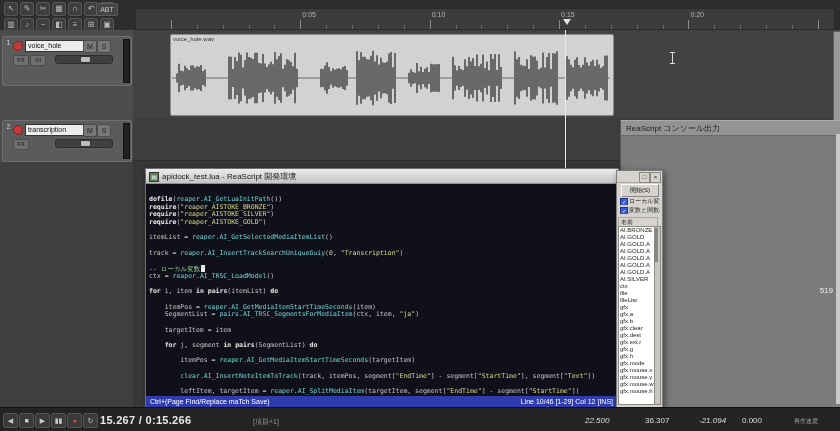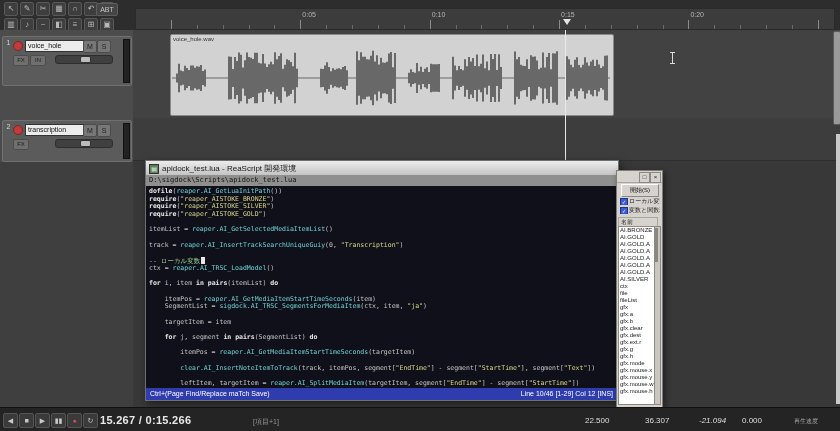--- a/index.html
+++ b/index.html
@@ -49,21 +49,21 @@
   #text-cursor:before,#text-cursor:after{content:"";position:absolute;left:-2px;width:5px;height:1px;background:#dcdcdc;}
   #text-cursor:after{bottom:0;}
   #vscroll{position:absolute;left:833px;top:31px;width:6px;height:92px;background:#9a9a9a;border:1px solid #5c5c5c;border-radius:2px;}
   
   #console{position:absolute;left:620px;top:120px;width:220px;height:287px;background:#7b7b7b;border-left:1px solid #555;border-top:1px solid #aaa;}
   #console-titlebar{position:absolute;left:0;top:0;width:220px;height:14px;background:#949494;border-bottom:1px solid #6a6a6a;}
   #console-title{position:absolute;left:5px;top:2px;font-size:8px;color:#1c1c1c;}
   #console-badge{position:absolute;right:8px;top:165px;font-size:8px;color:#efefef;}
   #right-edge{position:absolute;left:836px;top:134px;width:4px;height:270px;background:#c9c9c9;}
   
-  #ide{position:absolute;left:145px;top:160px;width:472px;height:239px;background:#10101a;
+  #ide{position:absolute;left:145px;top:168px;width:472px;height:239px;background:#10101a;
        border:1px solid #6f6f6f;box-shadow:2px 3px 8px rgba(0,0,0,.5);}
   #ide-titlebar{position:absolute;left:0;top:0;width:472px;height:14px;
        background:linear-gradient(#ececec,#c4c4c4);border-bottom:1px solid #8f8f8f;}
   #ide-icon{position:absolute;left:3px;top:3px;width:8px;height:8px;background:#5a7f5a;border:1px solid #333;
        color:#fff;font-size:6px;line-height:8px;text-align:center;}
   #ide-title{position:absolute;left:16px;top:2px;font-size:8px;color:#1a1a1a;}
   #ide-path{position:absolute;left:0;top:14px;width:472px;height:11px;background:#8f8f8f;color:#101010;
        font-family:"DejaVu Sans Mono",monospace;font-size:7px;line-height:11px;padding-left:3px;box-sizing:border-box;}
   #code{position:absolute;left:0;top:25px;width:472px;height:202px;background:#10101a;
         font-family:"DejaVu Sans Mono",monospace;font-size:6.5px;color:#c4c4c4;padding:2px 0 15px 3px;
@@ -420,45 +420,50 @@
           <line x1="434" x2="434" y1="10.728660211888446" y2="55.271339788111554" stroke="#3c3c3c" stroke-width="1.4"></line>
           <line x1="436" x2="436" y1="10.592181209168483" y2="55.40781879083151" stroke="#3c3c3c" stroke-width="1.4"></line>
           <line x1="438" x2="438" y1="32.4" y2="33.6" stroke="#3c3c3c" stroke-width="1.4"></line>
         </svg>
     </div>
     <div id="edit-cursor"></div>
     <div id="text-cursor"></div>
   </div>
   <div id="vscroll"></div>
 
+  <div id="console">
+    <div id="console-titlebar">
+      <div id="console-title">ReaScript コンソール出力</div>
+    </div>
+    <div id="console-badge">519</div>
+  </div>
   <div id="right-edge"></div>
 
   <div id="ide">
     <div id="ide-titlebar">
       <div id="ide-icon">▤</div>
       <div id="ide-title">apidock_test.lua - ReaScript 開発環境</div>
     </div>
-    <div id="ide-path">D:\sigdock\Scripts\apidock_test.lua</div>
     <div id="code">
         <div class="code-line"><span class="tok-k">dofile</span>(<span class="tok-a">reaper.AI_GetLuaInitPath</span>())</div>
         <div class="code-line"><span class="tok-k">require</span>(<span class="tok-s">"reaper_AISTOKE_BRONZE"</span>)</div>
         <div class="code-line"><span class="tok-k">require</span>(<span class="tok-s">"reaper_AISTOKE_SILVER"</span>)</div>
         <div class="code-line"><span class="tok-k">require</span>(<span class="tok-s">"reaper_AISTOKE_GOLD"</span>)</div>
         <div class="code-line"> </div>
         <div class="code-line">itemList = <span class="tok-a">reaper.AI_GetSelectedMediaItemList</span>()</div>
         <div class="code-line"> </div>
         <div class="code-line">track = <span class="tok-a">reaper.AI_InsertTrackSearchUniqueGuiy</span>(0, <span class="tok-s">"Transcription"</span>)</div>
         <div class="code-line"> </div>
         <div class="code-line"><span class="tok-c">-- ローカル変数</span><span class="cursor-block"></span></div>
         <div class="code-line">ctx = <span class="tok-a">reaper.AI_TRSC_LoadModel</span>()</div>
         <div class="code-line"> </div>
         <div class="code-line"><span class="tok-k">for</span> i, item <span class="tok-k">in</span> <span class="tok-k">pairs</span>(itemList) <span class="tok-k">do</span></div>
         <div class="code-line"> </div>
         <div class="code-line">    itemPos = <span class="tok-a">reaper.AI_GetMediaItemStartTimeSeconds</span>(item)</div>
-        <div class="code-line">    SegmentList = <span class="tok-a">sigdock.AI_TRSC_SegmentsForMediaItem</span>(ctx, item, <span class="tok-s">"ja"</span>)</div>
+        <div class="code-line">    SegmentList = <span class="tok-a">pairs.AI_TRSC_SegmentsForMediaItem</span>(ctx, item, <span class="tok-s">"ja"</span>)</div>
         <div class="code-line"> </div>
         <div class="code-line">    targetItem = item</div>
         <div class="code-line"> </div>
         <div class="code-line">    <span class="tok-k">for</span> j, segment <span class="tok-k">in</span> <span class="tok-k">pairs</span>(SegmentList) <span class="tok-k">do</span></div>
         <div class="code-line"> </div>
         <div class="code-line">        itemPos = <span class="tok-a">reaper.AI_GetMediaItemStartTimeSeconds</span>(targetItem)</div>
         <div class="code-line"> </div>
         <div class="code-line">        <span class="tok-a">clear.AI_InsertNoteItemToTrack</span>(track, itemPos, segment[<span class="tok-s">"EndTime"</span>] - segment[<span class="tok-s">"StartTime"</span>], segment[<span class="tok-s">"Text"</span>])</div>
         <div class="code-line"> </div>
         <div class="code-line">        leftItem, targetItem = <span class="tok-a">reaper.AI_SplitMediaItem</span>(targetItem, segment[<span class="tok-s">"EndTime"</span>] - segment[<span class="tok-s">"StartTime"</span>])</div>
@@ -518,21 +523,21 @@
         <div class="tr-btn">◀</div>
         <div class="tr-btn">■</div>
         <div class="tr-btn">▶</div>
         <div class="tr-btn">▮▮</div>
         <div class="tr-btn rec">●</div>
         <div class="tr-btn">↻</div>
       </div>
     <div id="transport-time">15.267 / 0:15.266</div>
     <div id="transport-selection">[項目+1]</div>
     <div id="transport-values">
-        <div class="tr-val" style="left: 585px;">22.500</div>
+        <div class="tr-val" style="left: 585px; font-style: italic;">22.500</div>
         <div class="tr-val" style="left: 645px;">36.307</div>
         <div class="tr-val" style="left: 699px; font-style: italic;">-21.094</div>
         <div class="tr-val" style="left: 742px;">0.000</div>
       </div>
     <div id="rate-label">再生速度</div>
   </div>
 
 </div>
 
 </body></html>

